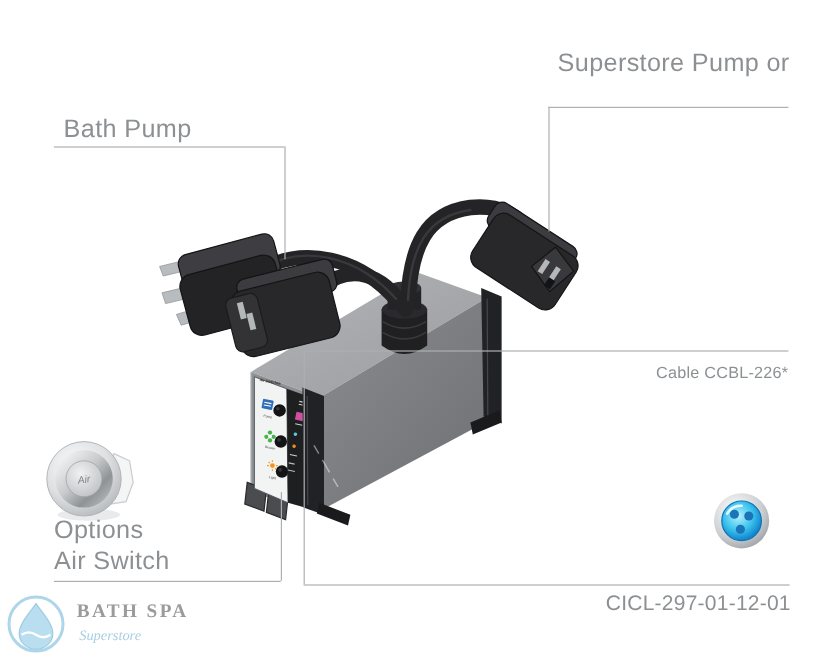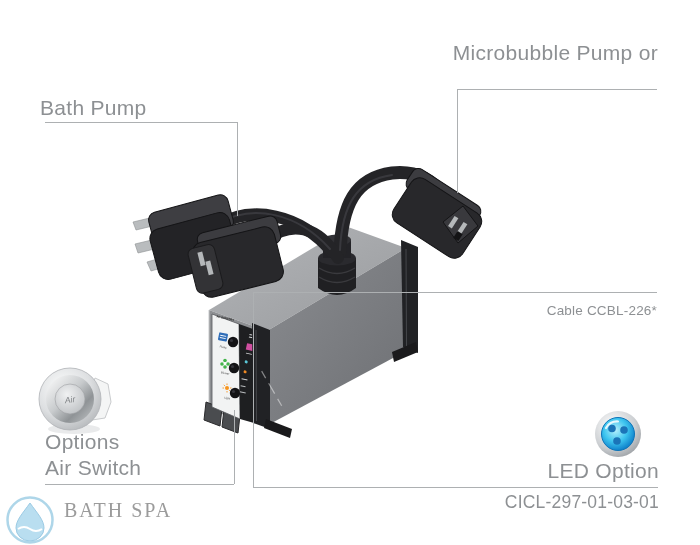--- a/index.html
+++ b/index.html
@@ -6,21 +6,21 @@
   .stage{position:relative;width:700px;height:545px;overflow:hidden;background:#fff;
          font-family:"Liberation Sans",sans-serif;}
   .illus{position:absolute;left:0;top:0;z-index:1;}
   .cline{position:absolute;background:#adb0b2;z-index:2;}
   .lbl{position:absolute;z-index:3;color:#8d9093;font-size:21px;letter-spacing:.3px;line-height:25px;}
   .lbl.right{text-align:right;}
   .sub{font-size:13.5px;letter-spacing:.2px;}
   .part{font-size:17.5px;letter-spacing:.2px;}
   .logo{position:absolute;left:4px;top:492px;z-index:3;display:flex;align-items:flex-start;}
   .logo-text{margin-left:6px;margin-top:8px;}
-  .logo-name{font-family:"Liberation Serif",serif;font-weight:normal;font-size:20px;
+  .logo-name{font-family:"Liberation Serif",serif;font-weight:bold;font-size:16px;
              letter-spacing:2px;color:#9b9b9b;line-height:20px;}
   .logo-tag{font-family:"Liberation Serif",serif;font-style:italic;font-size:12px;
             color:#a9cfe2;margin-top:2px;margin-left:2px;}
 </style>
 </head>
 <body>
 
 <div class="stage">
 
   <svg class="illus" width="700" height="545" viewBox="0 0 700 545">
@@ -205,48 +205,46 @@
   <div class="cline" style="left:45px;top:122px;width:192px;height:1px"></div>
   <div class="cline" style="left:237px;top:122px;width:1px;height:94px"></div>
   <div class="cline" style="left:457px;top:89px;width:200px;height:1px"></div>
   <div class="cline" style="left:457px;top:89px;width:1px;height:104px"></div>
   <div class="cline" style="left:253px;top:292px;width:404px;height:1px"></div>
   <div class="cline" style="left:253px;top:292px;width:1px;height:195px"></div>
   <div class="cline" style="left:253px;top:487px;width:405px;height:1px"></div>
   <div class="cline" style="left:45px;top:484px;width:189px;height:1px"></div>
   <div class="cline" style="left:234px;top:410px;width:1px;height:74px"></div>
 
-  <div class="lbl" style="left:40px;top:95px">
+  <div class="lbl" style="left:53px;top:95px">
     <span>Bath Pump</span>
   </div>
 
   <div class="lbl right" style="right:42px;top:40px">
-    <div>Microbubble Pump or</div>
+    <div>Superstore Pump or</div>
   </div>
 
   <div class="lbl right sub" style="right:43px;top:298px">
     <span>Cable CCBL-226*</span>
   </div>
 
   <div class="lbl" style="left:45px;top:429px;line-height:26px">
     <div>Options</div>
     <div>Air Switch</div>
   </div>
 
-  <div class="lbl right" style="right:41px;top:458px">
-    <span>LED Option</span>
-  </div>
   <div class="lbl right part" style="right:41px;top:490px">
-    <span>CICL-297-01-03-01</span>
+    <span>CICL-297-01-12-01</span>
   </div>
 
   <div class="logo">
     <svg width="54" height="53" viewBox="0 0 54 53">
       <circle cx="26" cy="28" r="22.5" fill="none" stroke="#aed6e9" stroke-width="2.5"></circle>
       <path d="M26,11 C33,21 40,28 40,36 A14,13 0 0 1 12,36 C12,28 19,21 26,11 Z" fill="#b9def0" stroke="#9ccbe4" stroke-width="1"></path>
       <path d="M14,37 Q20,33 26,37 T38,37" stroke="#ffffff" stroke-width="2" fill="none"></path>
     </svg>
     <div class="logo-text">
       <div class="logo-name">BATH SPA</div>
+      <div class="logo-tag">Superstore</div>
     </div>
   </div>
 
 </div>
 
 </body></html>

